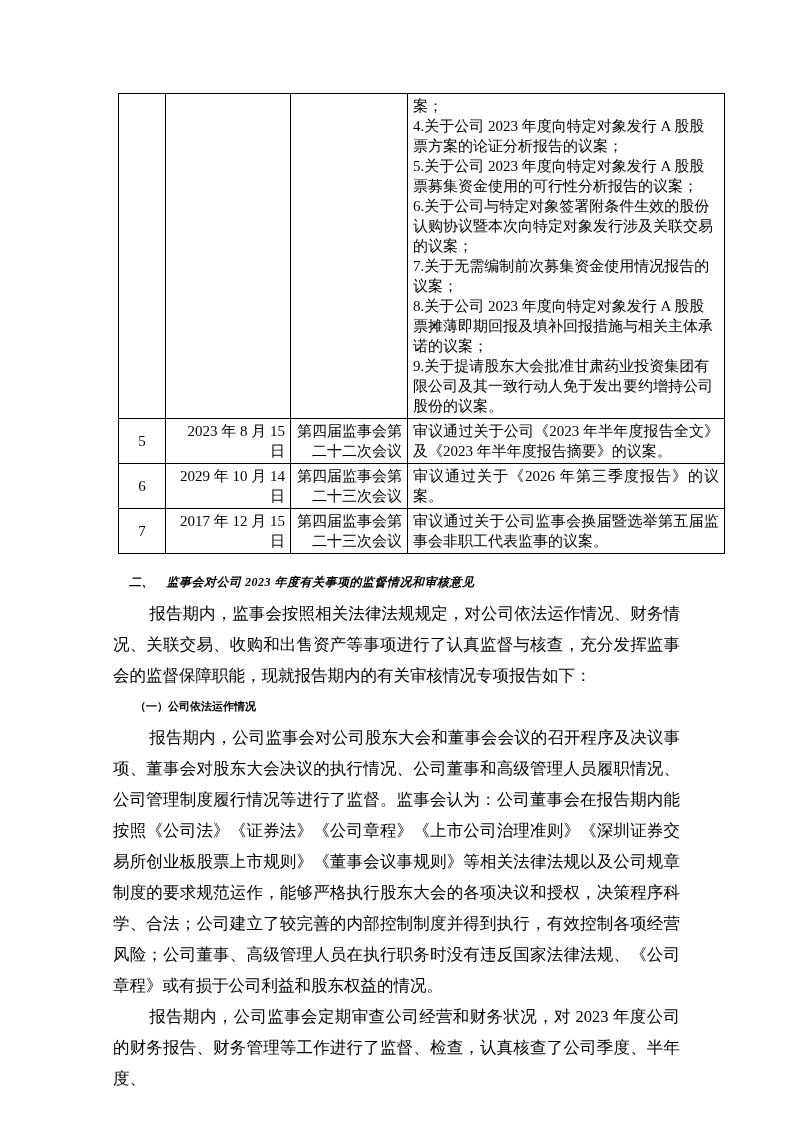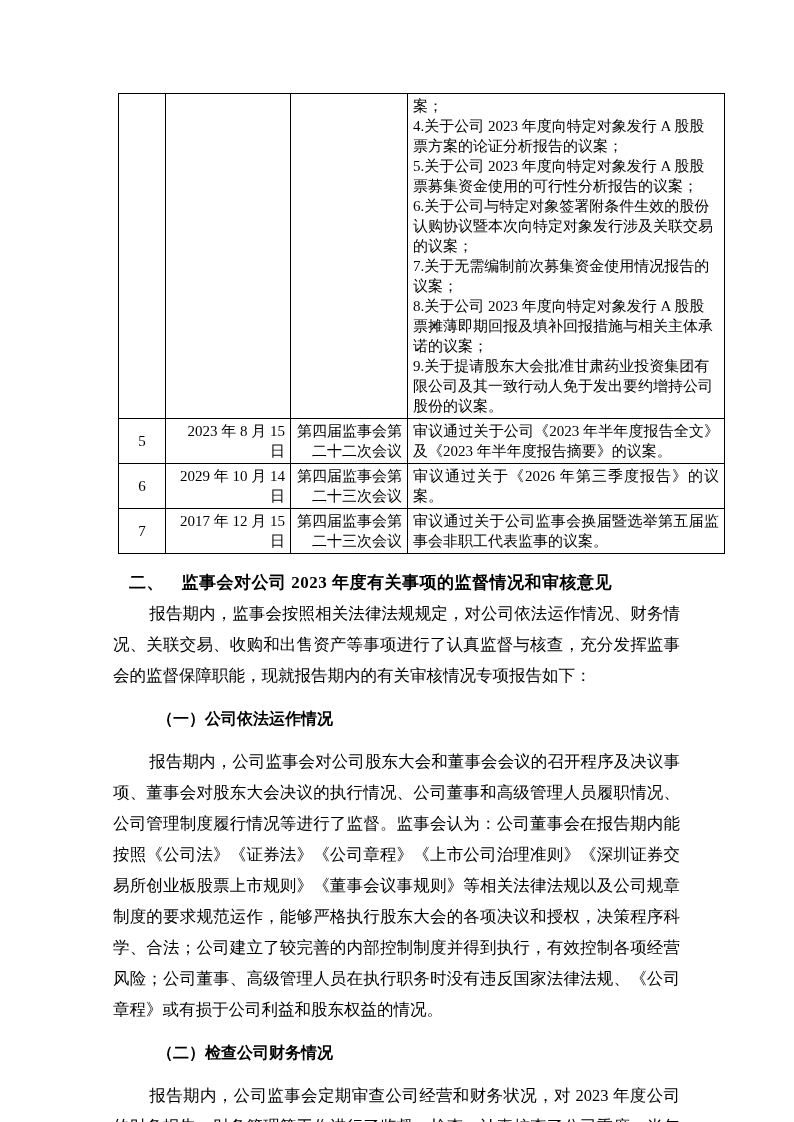--- a/index.html
+++ b/index.html
@@ -49,37 +49,38 @@
   }
   tr.cont-row td { vertical-align: top; }
   tr.cont-row td.col-body {
     white-space: pre-line;
     text-align: left;
   }
 
   
   .sec-heading {
     margin: 13px 0 0 0;
-    font-size: 17px;
+    font-size: 12px;
     font-weight: bold;
     line-height: 31px;
     text-indent: 16px;
     letter-spacing: 0.5px;
+    font-style: italic;
   }
   p.body-para {
     margin: 0;
     font-size: 16.5px;
     line-height: 31px;
     text-align: justify;
     text-indent: 2.2em;
     word-break: break-all;
   }
   p.sub-heading {
-    margin: 12px;
-    font-size: 16px;
+    margin: 0;
+    font-size: 11px;
     font-weight: bold;
     line-height: 31px;
     text-indent: 2em;
   }
 </style>
 </head>
 <body>
 
 <div class="page">
   <div class="content">
@@ -120,18 +121,17 @@
     </table>
 
     <h2 class="sec-heading">二、　监事会对公司 2023 年度有关事项的监督情况和审核意见</h2>
 
     <p class="body-para">报告期内，监事会按照相关法律法规规定，对公司依法运作情况、财务情况、关联交易、收购和出售资产等事项进行了认真监督与核查，充分发挥监事会的监督保障职能，现就报告期内的有关审核情况专项报告如下：</p>
 
     <p class="sub-heading">（一）公司依法运作情况</p>
 
     <p class="body-para">报告期内，公司监事会对公司股东大会和董事会会议的召开程序及决议事项、董事会对股东大会决议的执行情况、公司董事和高级管理人员履职情况、公司管理制度履行情况等进行了监督。监事会认为：公司董事会在报告期内能按照《公司法》《证券法》《公司章程》《上市公司治理准则》《深圳证券交易所创业板股票上市规则》《董事会议事规则》等相关法律法规以及公司规章制度的要求规范运作，能够严格执行股东大会的各项决议和授权，决策程序科学、合法；公司建立了较完善的内部控制制度并得到执行，有效控制各项经营风险；公司董事、高级管理人员在执行职务时没有违反国家法律法规、《公司章程》或有损于公司利益和股东权益的情况。</p>
 
-    <p class="sub-heading">（二）检查公司财务情况</p>
 
     <p class="body-para">报告期内，公司监事会定期审查公司经营和财务状况，对 2023 年度公司的财务报告、财务管理等工作进行了监督、检查，认真核查了公司季度、半年度、</p>
 
   </div>
 </div>
 
 </body></html>

